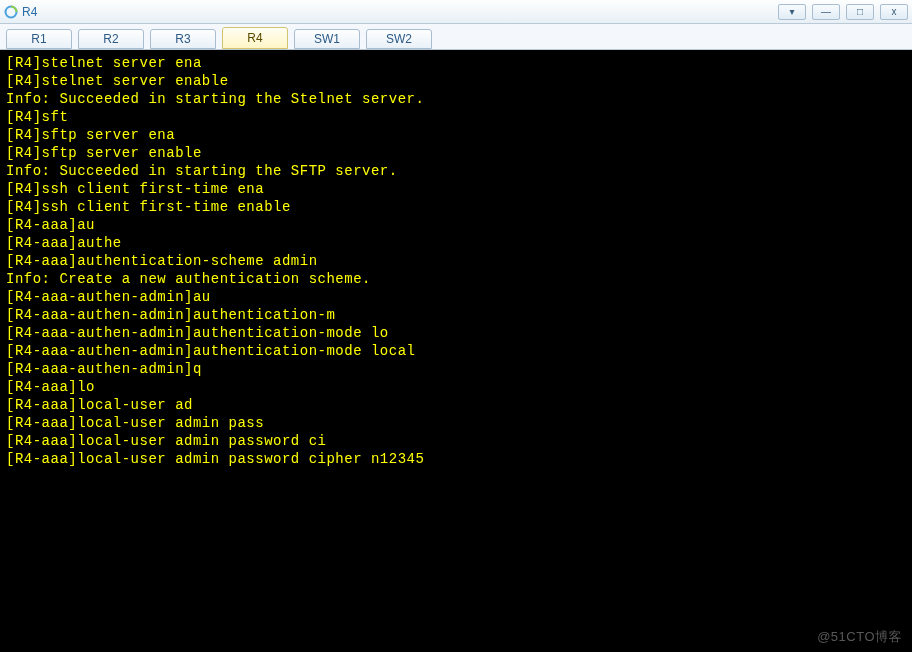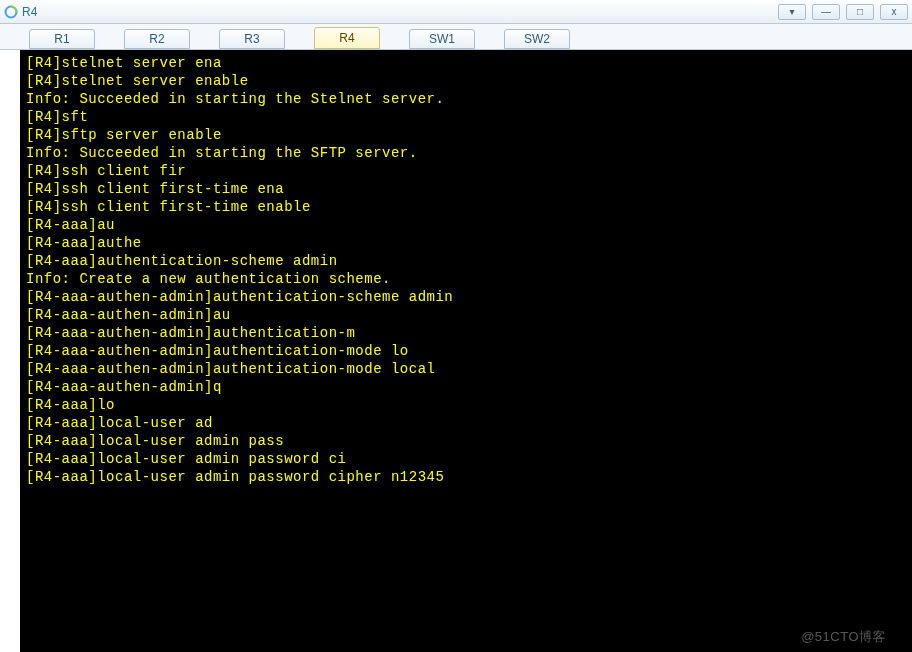--- a/index.html
+++ b/index.html
@@ -47,48 +47,46 @@
     margin-right: 6px;
     border: 1px solid #a9bdd0;
     border-bottom: 1px solid #a9bdd0;
     border-radius: 3px 3px 0 0;
     background: linear-gradient(#fdfefe,#e9f1f8);
     font-size: 12px;
     color: #2c5a85;
     display: flex; align-items: center; justify-content: center;
     cursor: pointer;
     padding: 0 8px;
-    margin-left: 23px;
   }
   .tab.active {
     background: linear-gradient(#fffef2,#fff6c7);
     border-color: #d2c36e;
     color: #5a4a00;
     font-weight: 500;
     height: 22px;
   }
 
   .terminal {
     flex: 1 1 auto;
     background: #000;
     color: #ffff00;
     font-family: "Consolas","Courier New",monospace;
     font-size: 14px;
     line-height: 18px;
     padding: 4px 6px;
     overflow: hidden;
     position: relative;
     letter-spacing: 0.5px;
-    margin-left: 20px;
   }
   .terminal .line { white-space: pre; }
 
   .watermark {
     position: absolute;
-    right: 26px; bottom: 6px;
+    right: 10px; bottom: 6px;
     color: #6d6d6d;
     font-size: 13px;
     font-family: "Segoe UI", sans-serif;
     opacity: 0.8;
     text-align: right;
   }
 
   .scroll-placeholder {
     position: absolute;
     top: 0; right: 0;
@@ -145,30 +143,29 @@
         <span>SW2</span>
       </div>
     </div>
 
   <div class="terminal" id="terminal">
     <div class="scroll-placeholder"></div>
     <div class="line">[R4]stelnet server ena</div>
       <div class="line">[R4]stelnet server enable</div>
       <div class="line">Info: Succeeded in starting the Stelnet server.</div>
       <div class="line">[R4]sft</div>
+      <div class="line">[R4]sftp server ena</div>
       <div class="line">[R4]sftp server enable</div>
       <div class="line">Info: Succeeded in starting the SFTP server.</div>
-      <div class="line">[R4]ssh client fir</div>
       <div class="line">[R4]ssh client first-time ena</div>
       <div class="line">[R4]ssh client first-time enable</div>
       <div class="line">[R4-aaa]au</div>
       <div class="line">[R4-aaa]authe</div>
       <div class="line">[R4-aaa]authentication-scheme admin</div>
       <div class="line">Info: Create a new authentication scheme.</div>
-      <div class="line">[R4-aaa-authen-admin]authentication-scheme admin</div>
       <div class="line">[R4-aaa-authen-admin]au</div>
       <div class="line">[R4-aaa-authen-admin]authentication-m</div>
       <div class="line">[R4-aaa-authen-admin]authentication-mode lo</div>
       <div class="line">[R4-aaa-authen-admin]authentication-mode local</div>
       <div class="line">[R4-aaa-authen-admin]q</div>
       <div class="line">[R4-aaa]lo</div>
       <div class="line">[R4-aaa]local-user ad</div>
       <div class="line">[R4-aaa]local-user admin pass</div>
       <div class="line">[R4-aaa]local-user admin password ci</div>
       <div class="line">[R4-aaa]local-user admin password cipher n12345</div>

